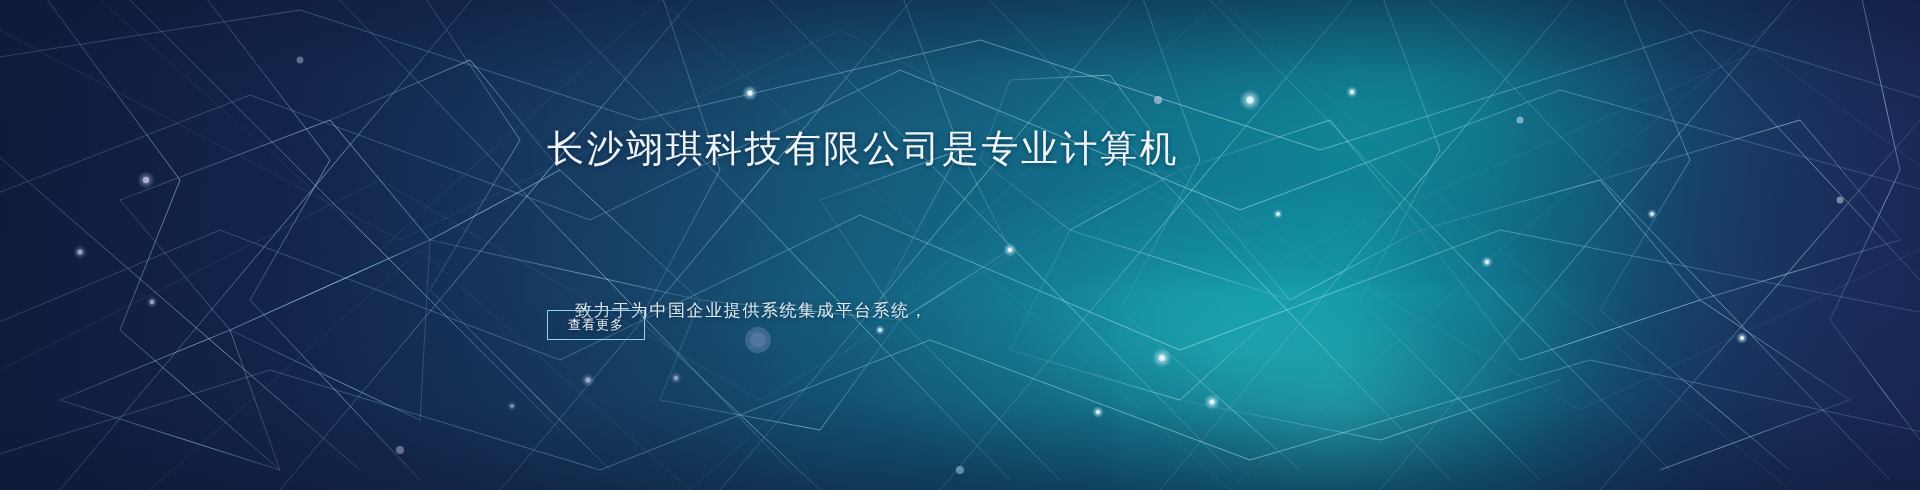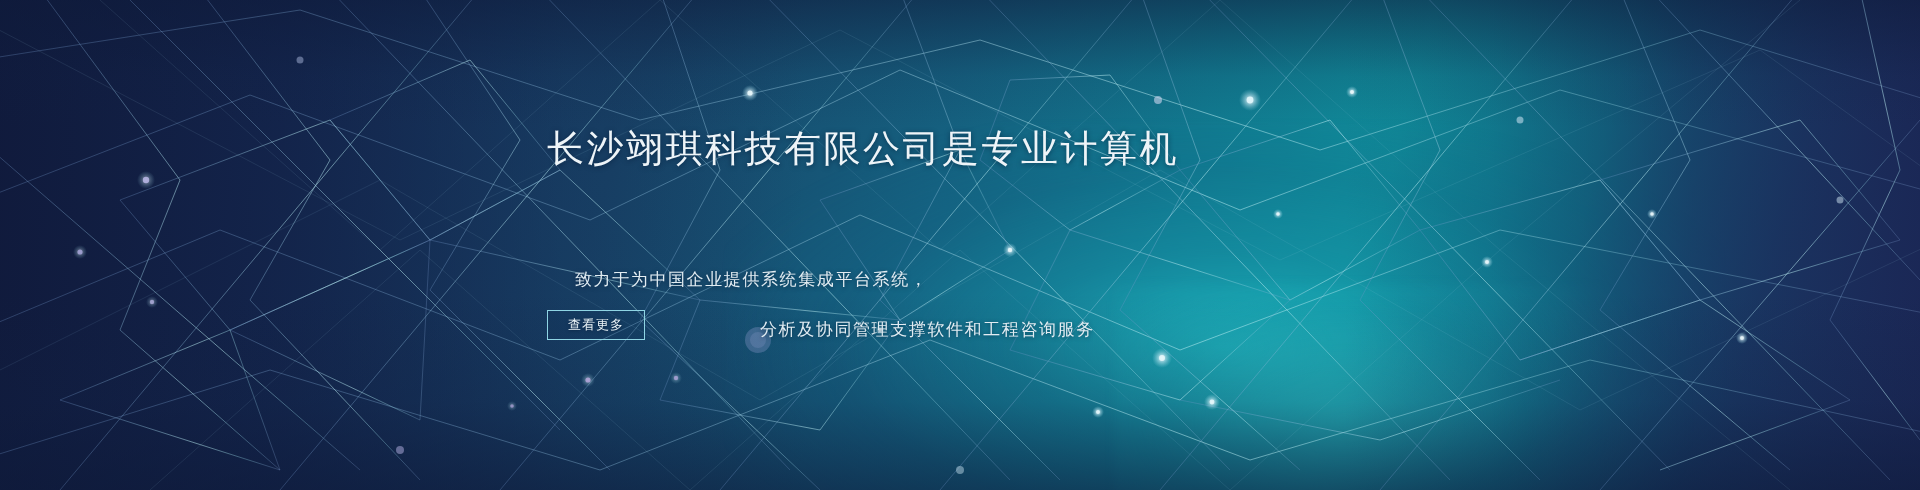--- a/index.html
+++ b/index.html
@@ -128,20 +128,21 @@
   .headline .hl-line { display: block; }
 
   .subline {
     position: absolute;
     color: #e2ecf2;
     font-size: 17px;
     letter-spacing: 1.6px;
     font-weight: 400;
     white-space: nowrap;
     text-shadow: 0 1px 4px rgba(4,20,45,0.5);
+    margin-top: 31px;
   }
   .subline-1 { left: 575px; top: 268px; }
   .subline-2 { left: 760px; top: 318px; }
 
   .more-btn {
     position: absolute;
     left: 547px;
     top: 310px;
     width: 98px;
     height: 30px;
@@ -294,18 +295,17 @@
   </svg>
 
   <div class="content">
 
     <div class="headline">
       <span class="hl-line">长沙翊琪科技有限公司是专业计算机</span>
     </div>
 
     <div class="subline subline-1">致力于为中国企业提供系统集成平台系统，</div>
 
-    <div class="subline subline-2">分析及协同管理支撑软件和工程咨询服务</div>
 
     <div class="more-btn">查看更多</div>
 
   </div>
 </div>
 
 </body></html>

